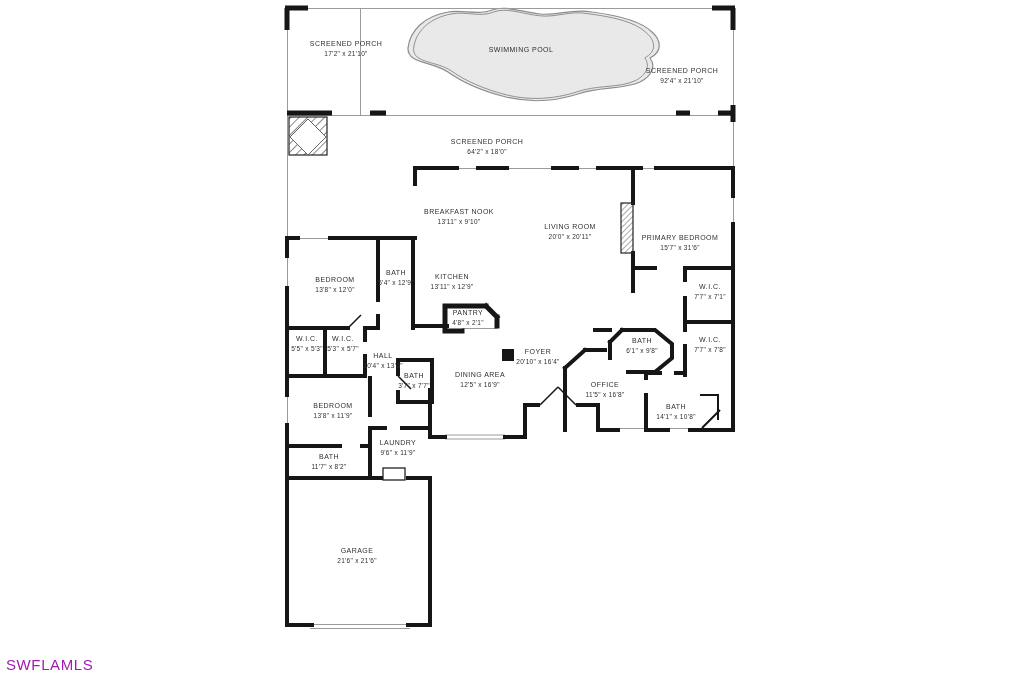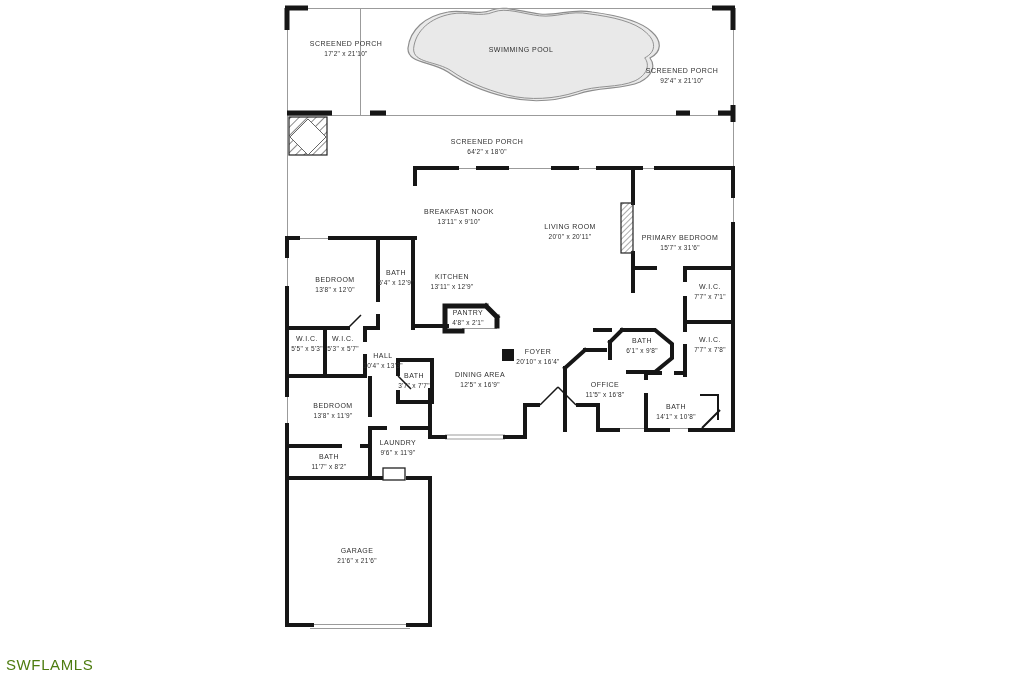--- a/index.html
+++ b/index.html
@@ -8,21 +8,21 @@
     font-family:"Liberation Sans",sans-serif;outline:1px solid #e6e6e6;
   }
   svg{position:absolute;left:0;top:0;}
   .room-label{
     position:absolute;transform:translate(-50%,-50%);
     text-align:center;color:#2e2e2e;line-height:1.45;white-space:nowrap;z-index:2;
   }
   .room-name{display:block;font-size:7px;letter-spacing:.45px;}
   .room-dims{display:block;font-size:6.5px;letter-spacing:.3px;}
   .watermark{
-    position:absolute;left:6px;top:656px;font-size:15px;color:#4d7c0f;
+    position:absolute;left:6px;top:656px;font-size:15px;color:#a21caf;
     letter-spacing:.6px;z-index:3;
   }
 </style>
 </head>
 <body>
 
 <div class="canvas">
 
   <svg width="1024" height="682" viewBox="0 0 1024 682">
     <defs>

